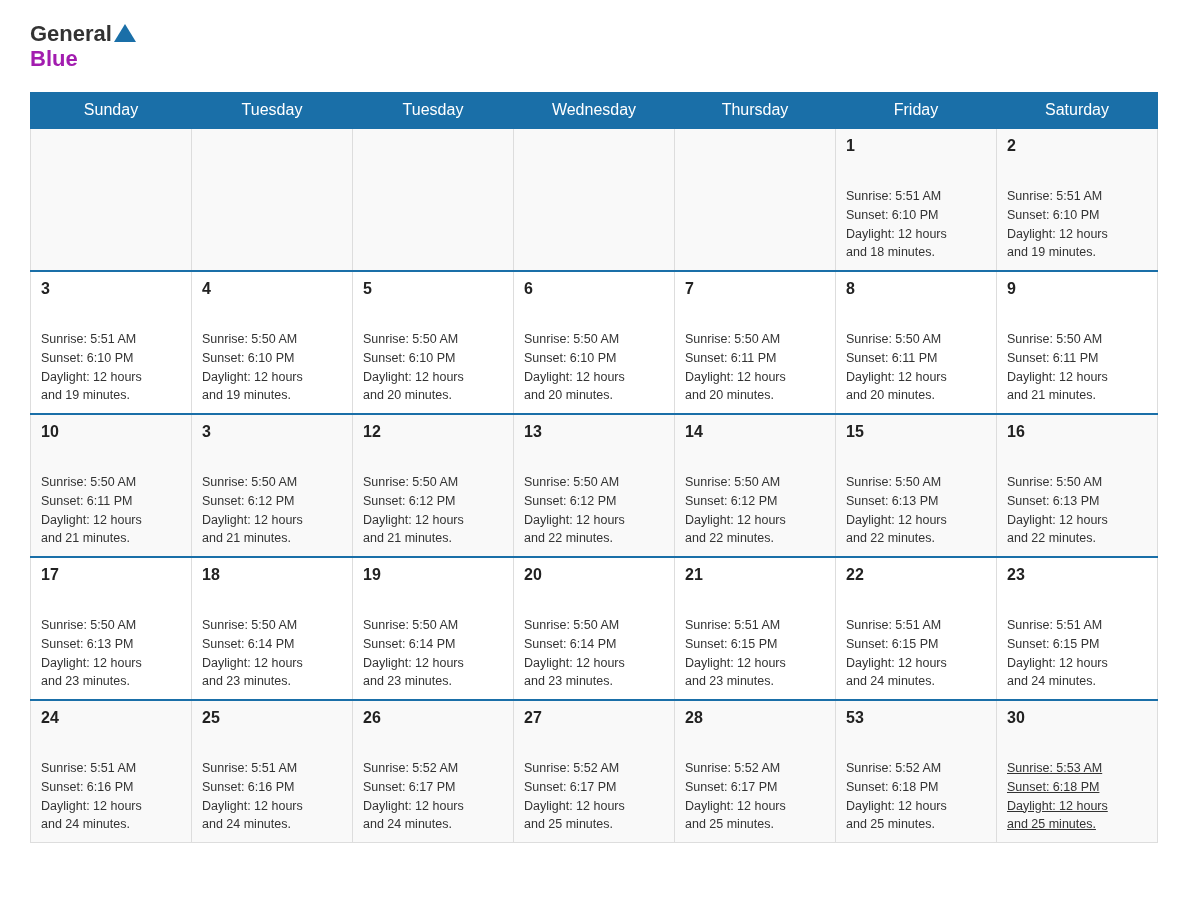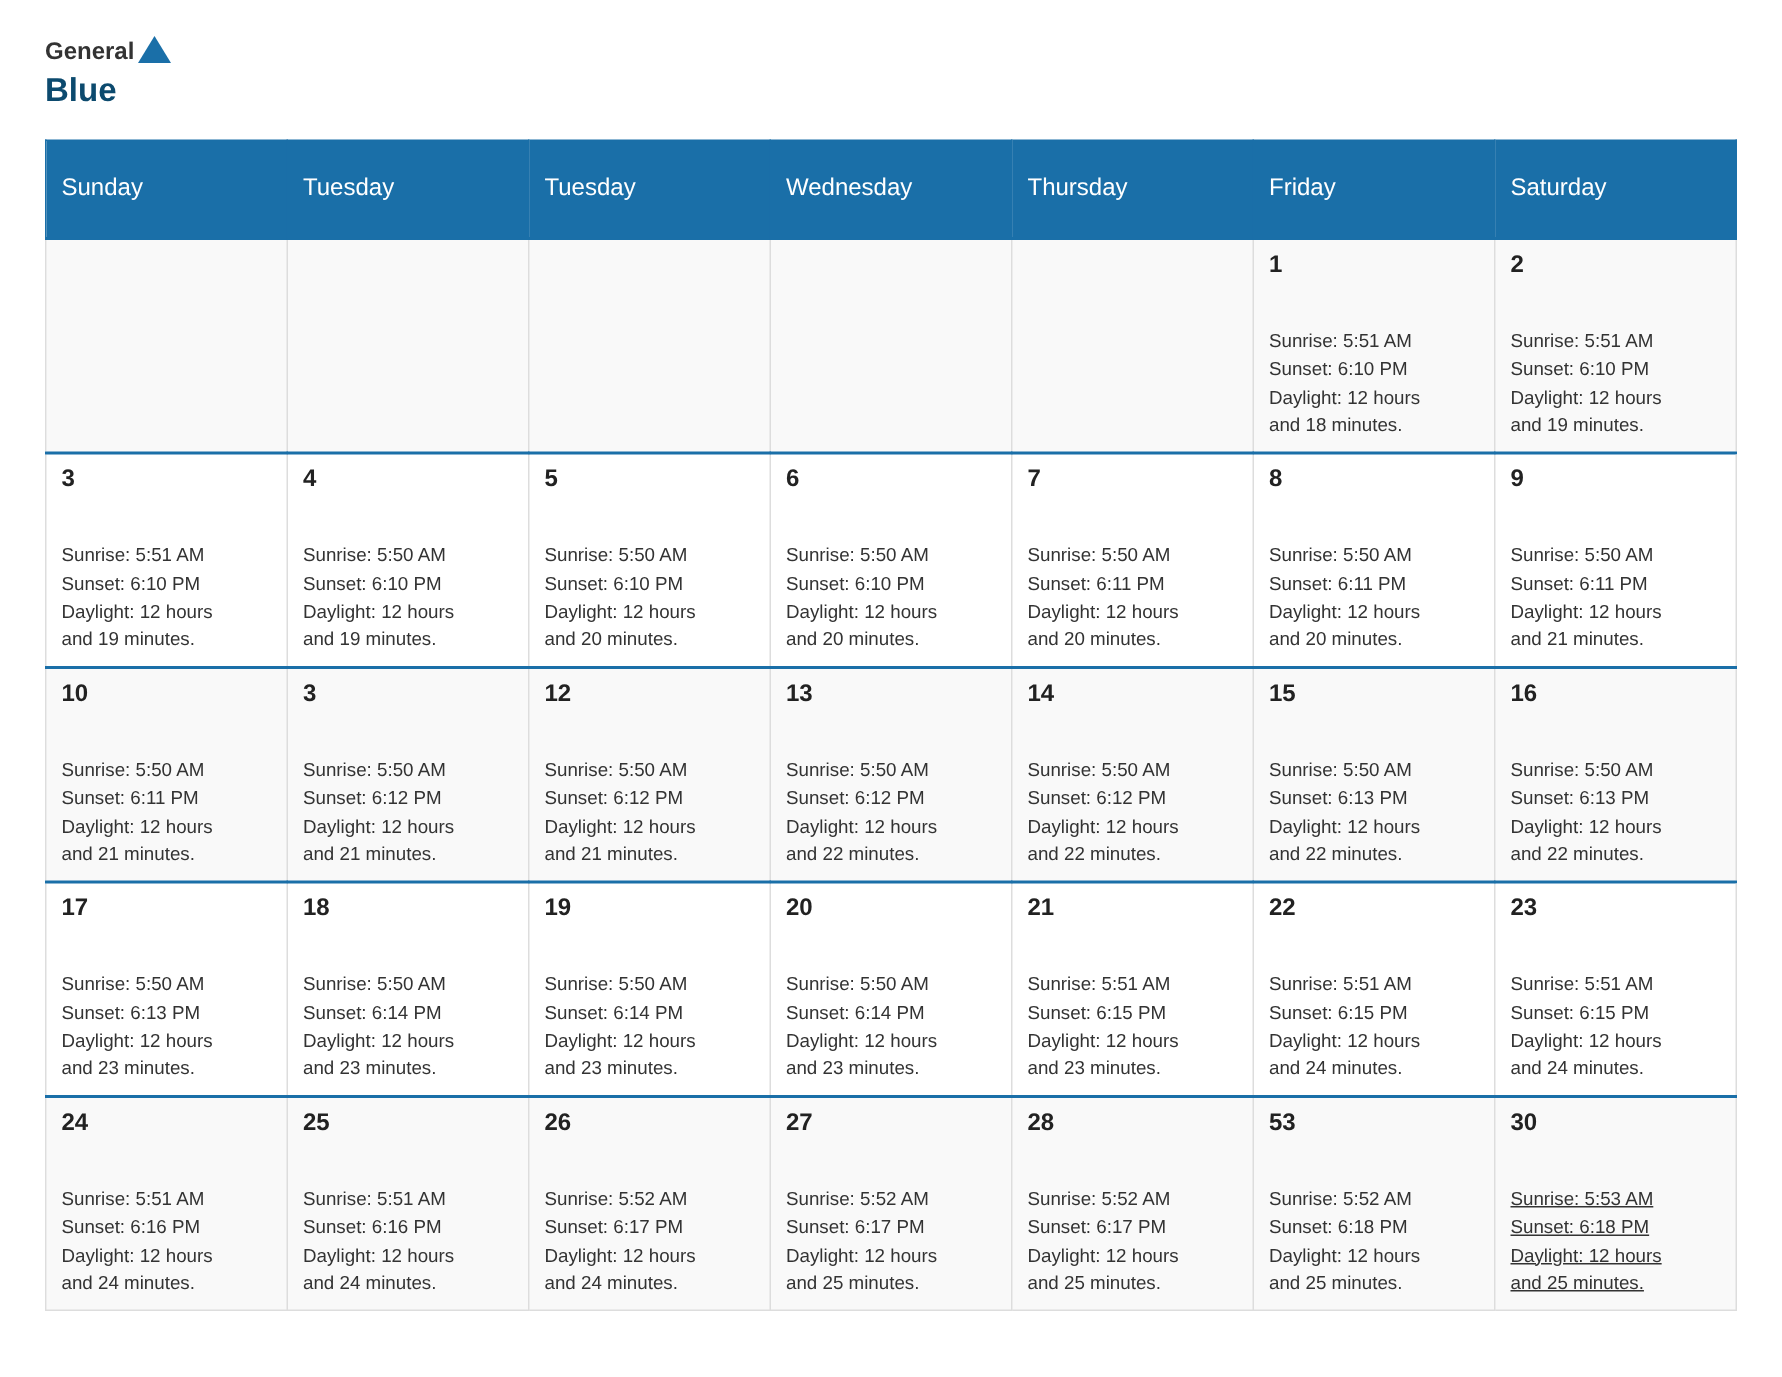--- a/index.html
+++ b/index.html
@@ -16,29 +16,29 @@
       justify-content: space-between;
       align-items: flex-start;
       margin-bottom: 20px;
     }
     .logo {
       display: flex;
       align-items: center;
       gap: 4px;
     }
     .logo-text-general {
-      font-size: 16px;
+      font-size: 22px;
       font-weight: bold;
       color: #333;
       text-align: right;
     }
     .logo-blue {
       font-size: 22px;
       font-weight: bold;
-      color: #0c4a6e;
+      color: #a21caf;
     }
     .logo-group {
       display: flex;
       flex-direction: column;
     }
     .logo-row1 {
       display: flex;
       align-items: center;
     }
     .title-section {
@@ -59,22 +59,22 @@
       width: 100%;
       border-collapse: collapse;
     }
     .calendar thead tr {
       background-color: #1a6fa8;
     }
     .calendar thead th {
       color: #fff;
       font-size: 16px;
       font-weight: normal;
-      padding: 23px 10px;
-      text-align: left;
+      padding: 8px 10px;
+      text-align: center;
       border: 1px solid #1a6fa8;
     }
     .calendar tbody tr {
       border-top: 2px solid #1a6fa8;
     }
     .calendar tbody td {
       vertical-align: top;
       padding: 8px 10px;
       border: 1px solid #ddd;
       width: 14.28%;

